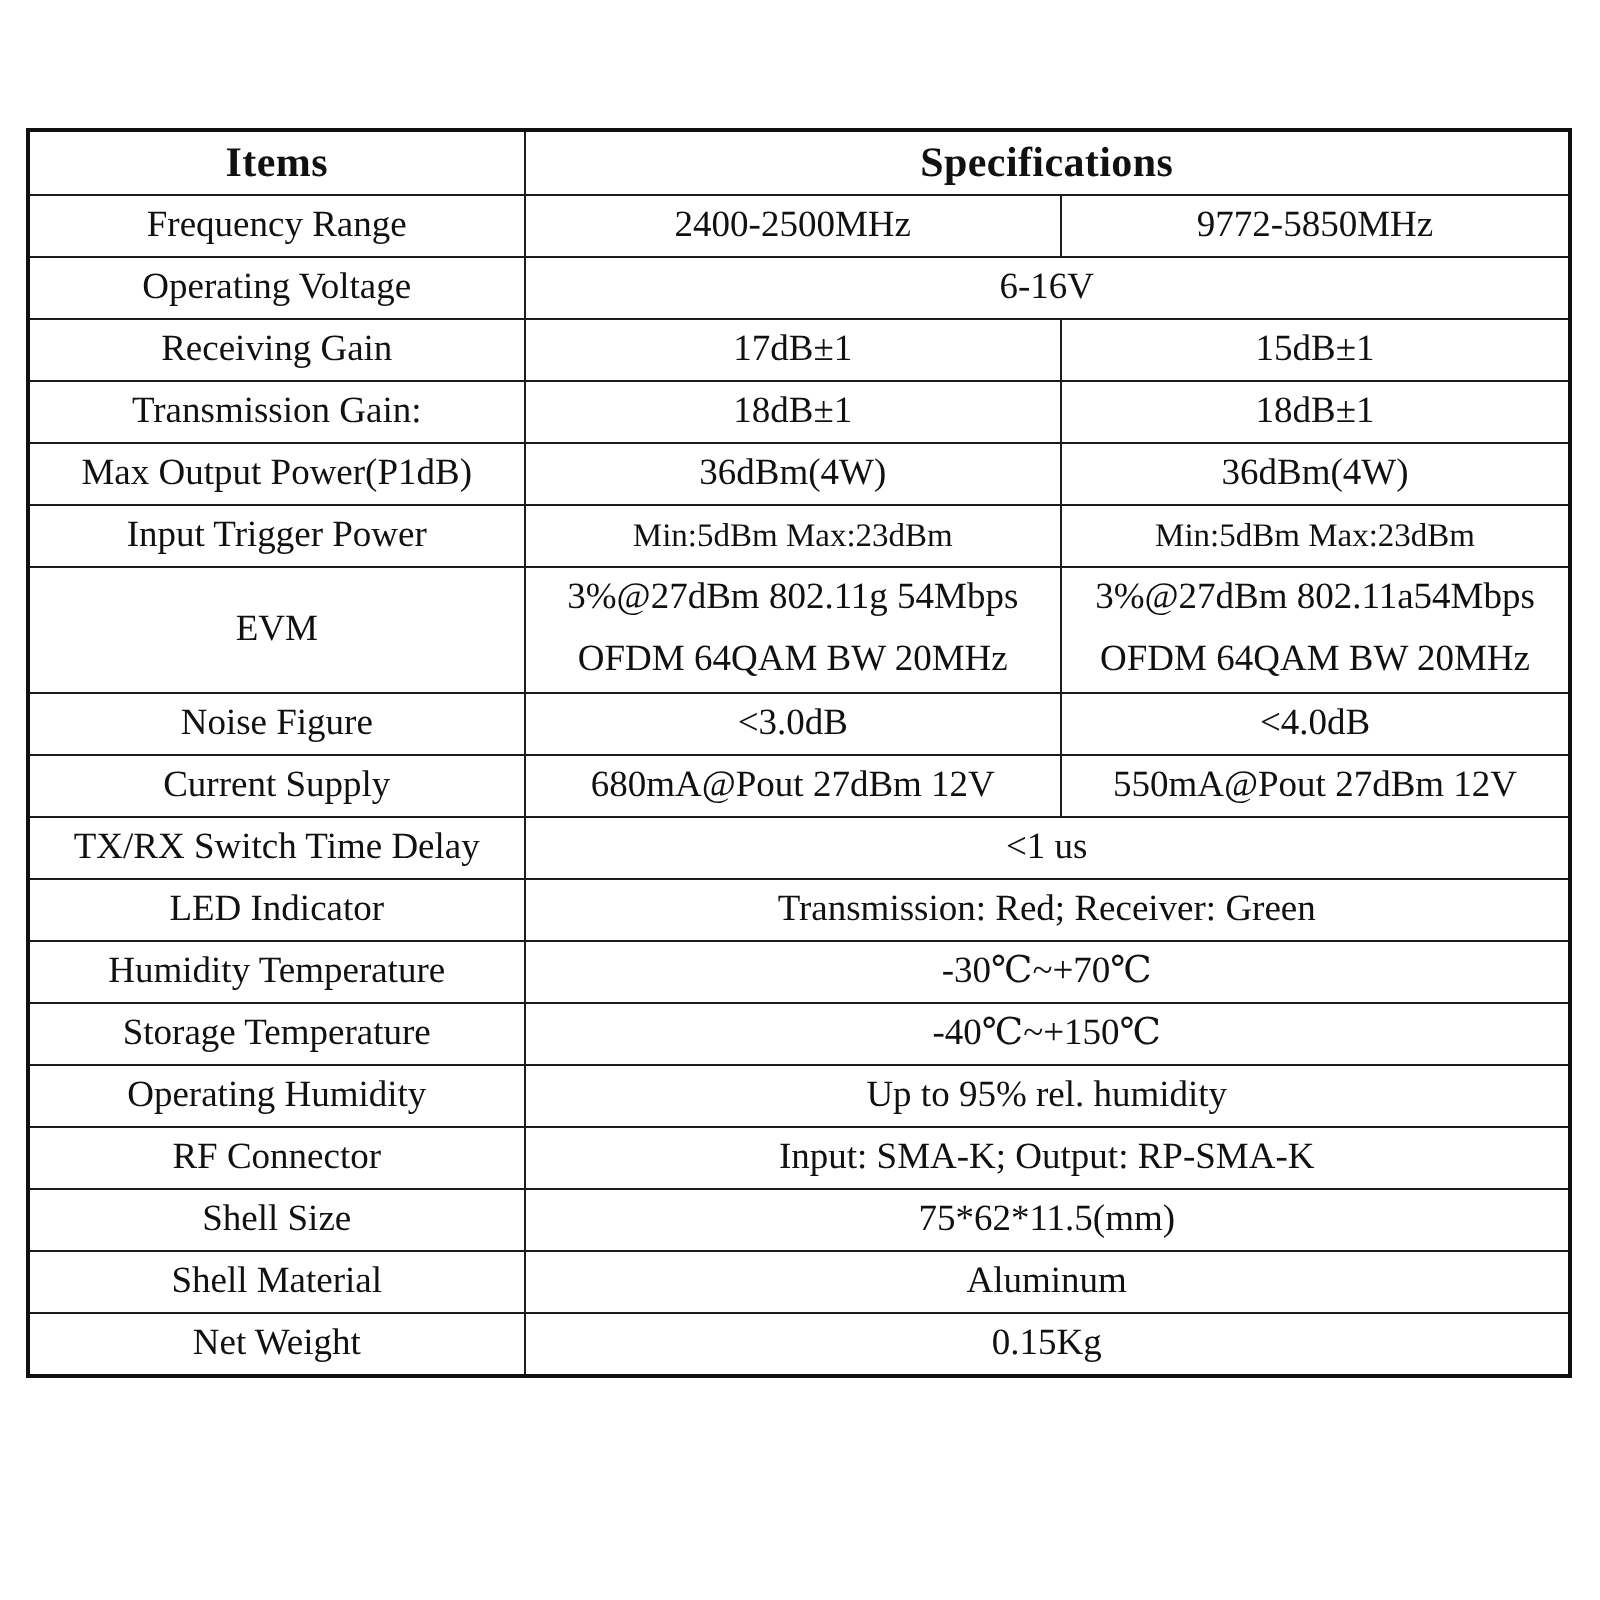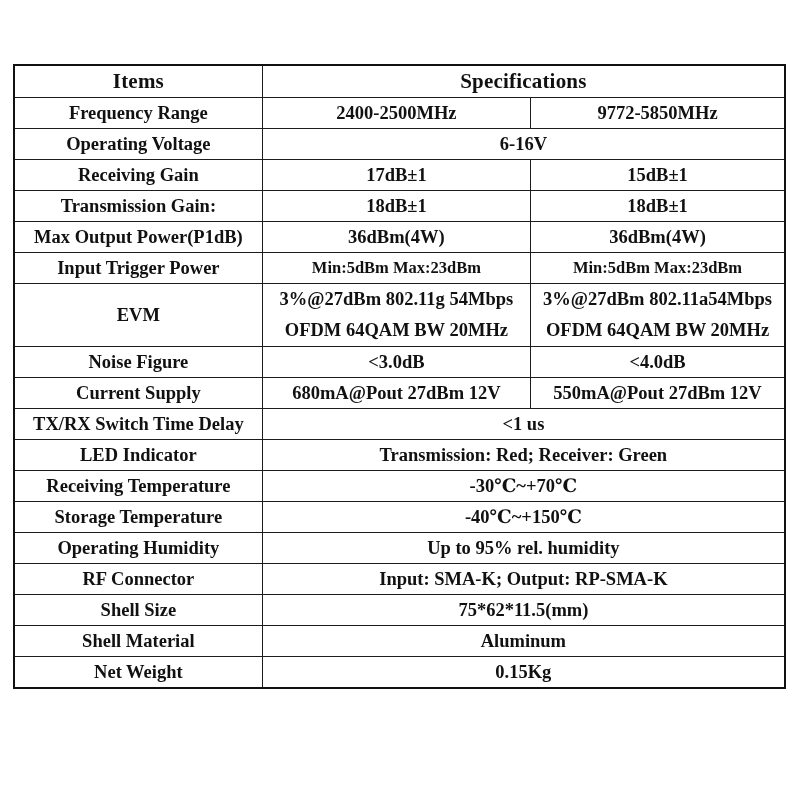--- a/index.html
+++ b/index.html
@@ -37,21 +37,21 @@
   }
   tr.header-row th {
     height: 31px;
     font-size: 21px;
     font-weight: bold;
     letter-spacing: 0.2px;
   }
   tr.data-row td {
     height: 30px;
     font-size: 18.5px;
-    font-weight: bold;
+    font-weight: normal;
   }
   tr.data-row td.small-text {
     font-size: 16.5px;
     margin-top: 16px;
   }
   tr.data-row.tall td {
     height: 62px;
   }
   td.evm-cell {
     font-size: 17.5px;
@@ -142,21 +142,21 @@
       <td>TX/RX Switch Time Delay</td>
       <td colspan="2">&lt;1 us</td>
     </tr>
 
     <tr class="data-row">
       <td>LED Indicator</td>
       <td colspan="2">Transmission: Red; Receiver: Green</td>
     </tr>
 
     <tr class="data-row">
-      <td>Receiving Temperature</td>
+      <td>Humidity Temperature</td>
       <td colspan="2">-30℃~+70℃</td>
     </tr>
 
     <tr class="data-row">
       <td>Storage Temperature</td>
       <td colspan="2">-40℃~+150℃</td>
     </tr>
 
     <tr class="data-row">
       <td>Operating Humidity</td>

